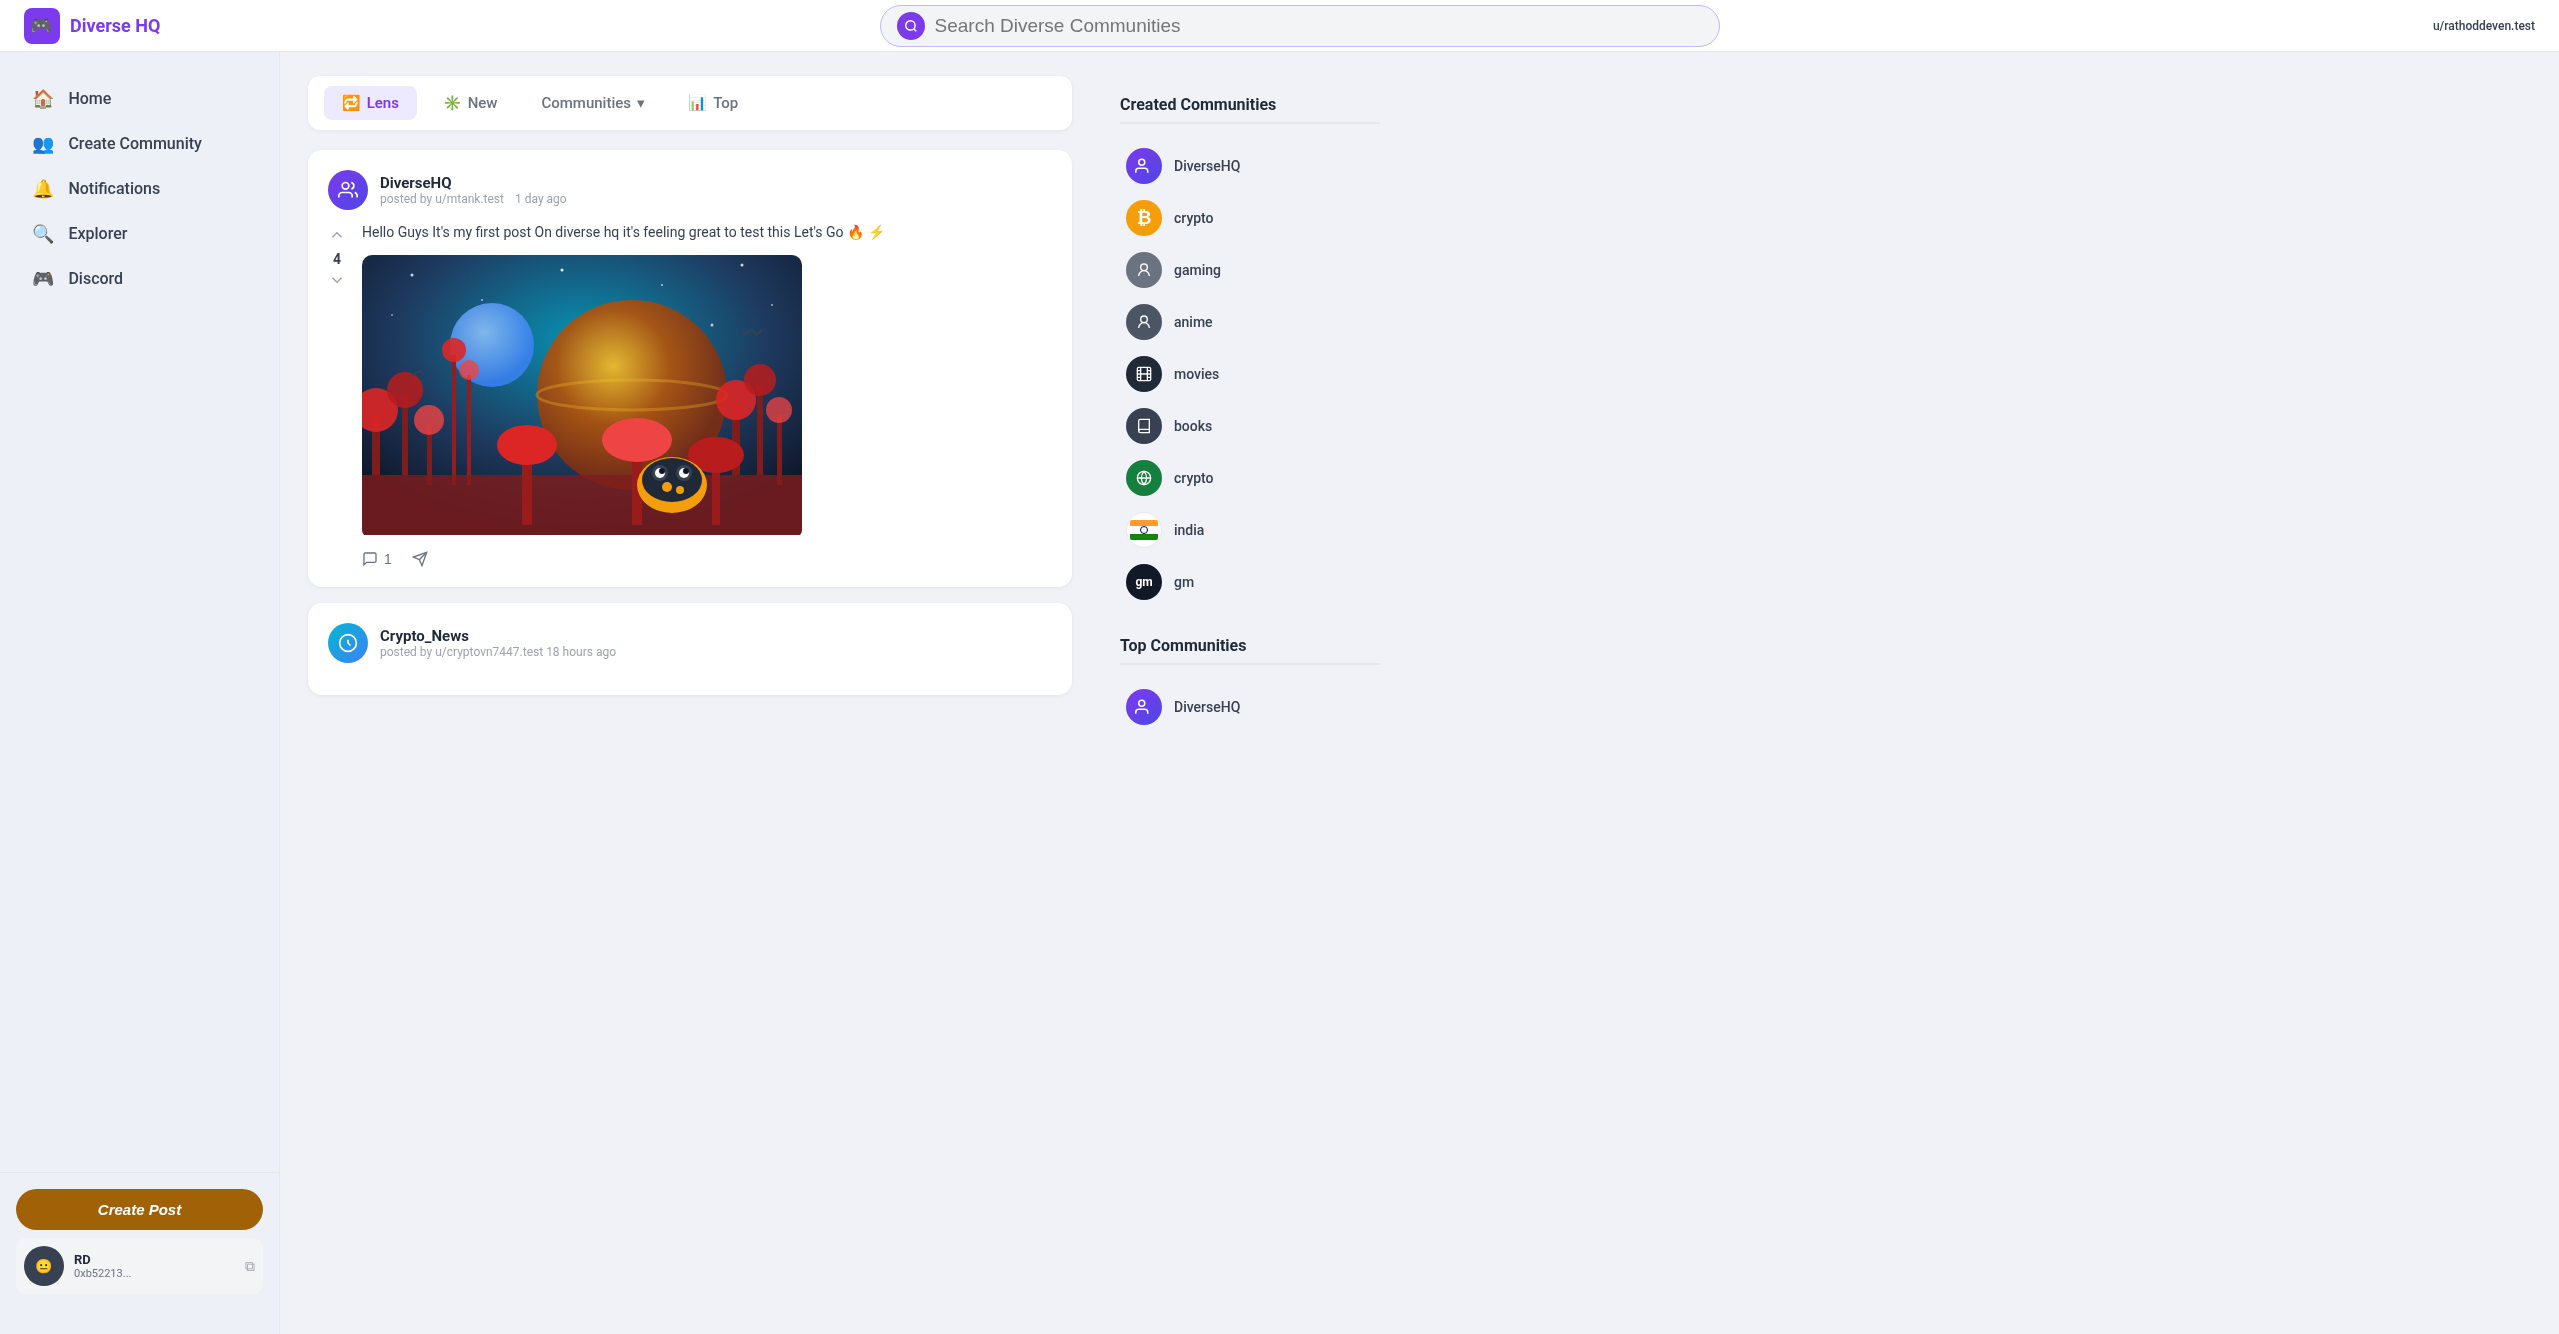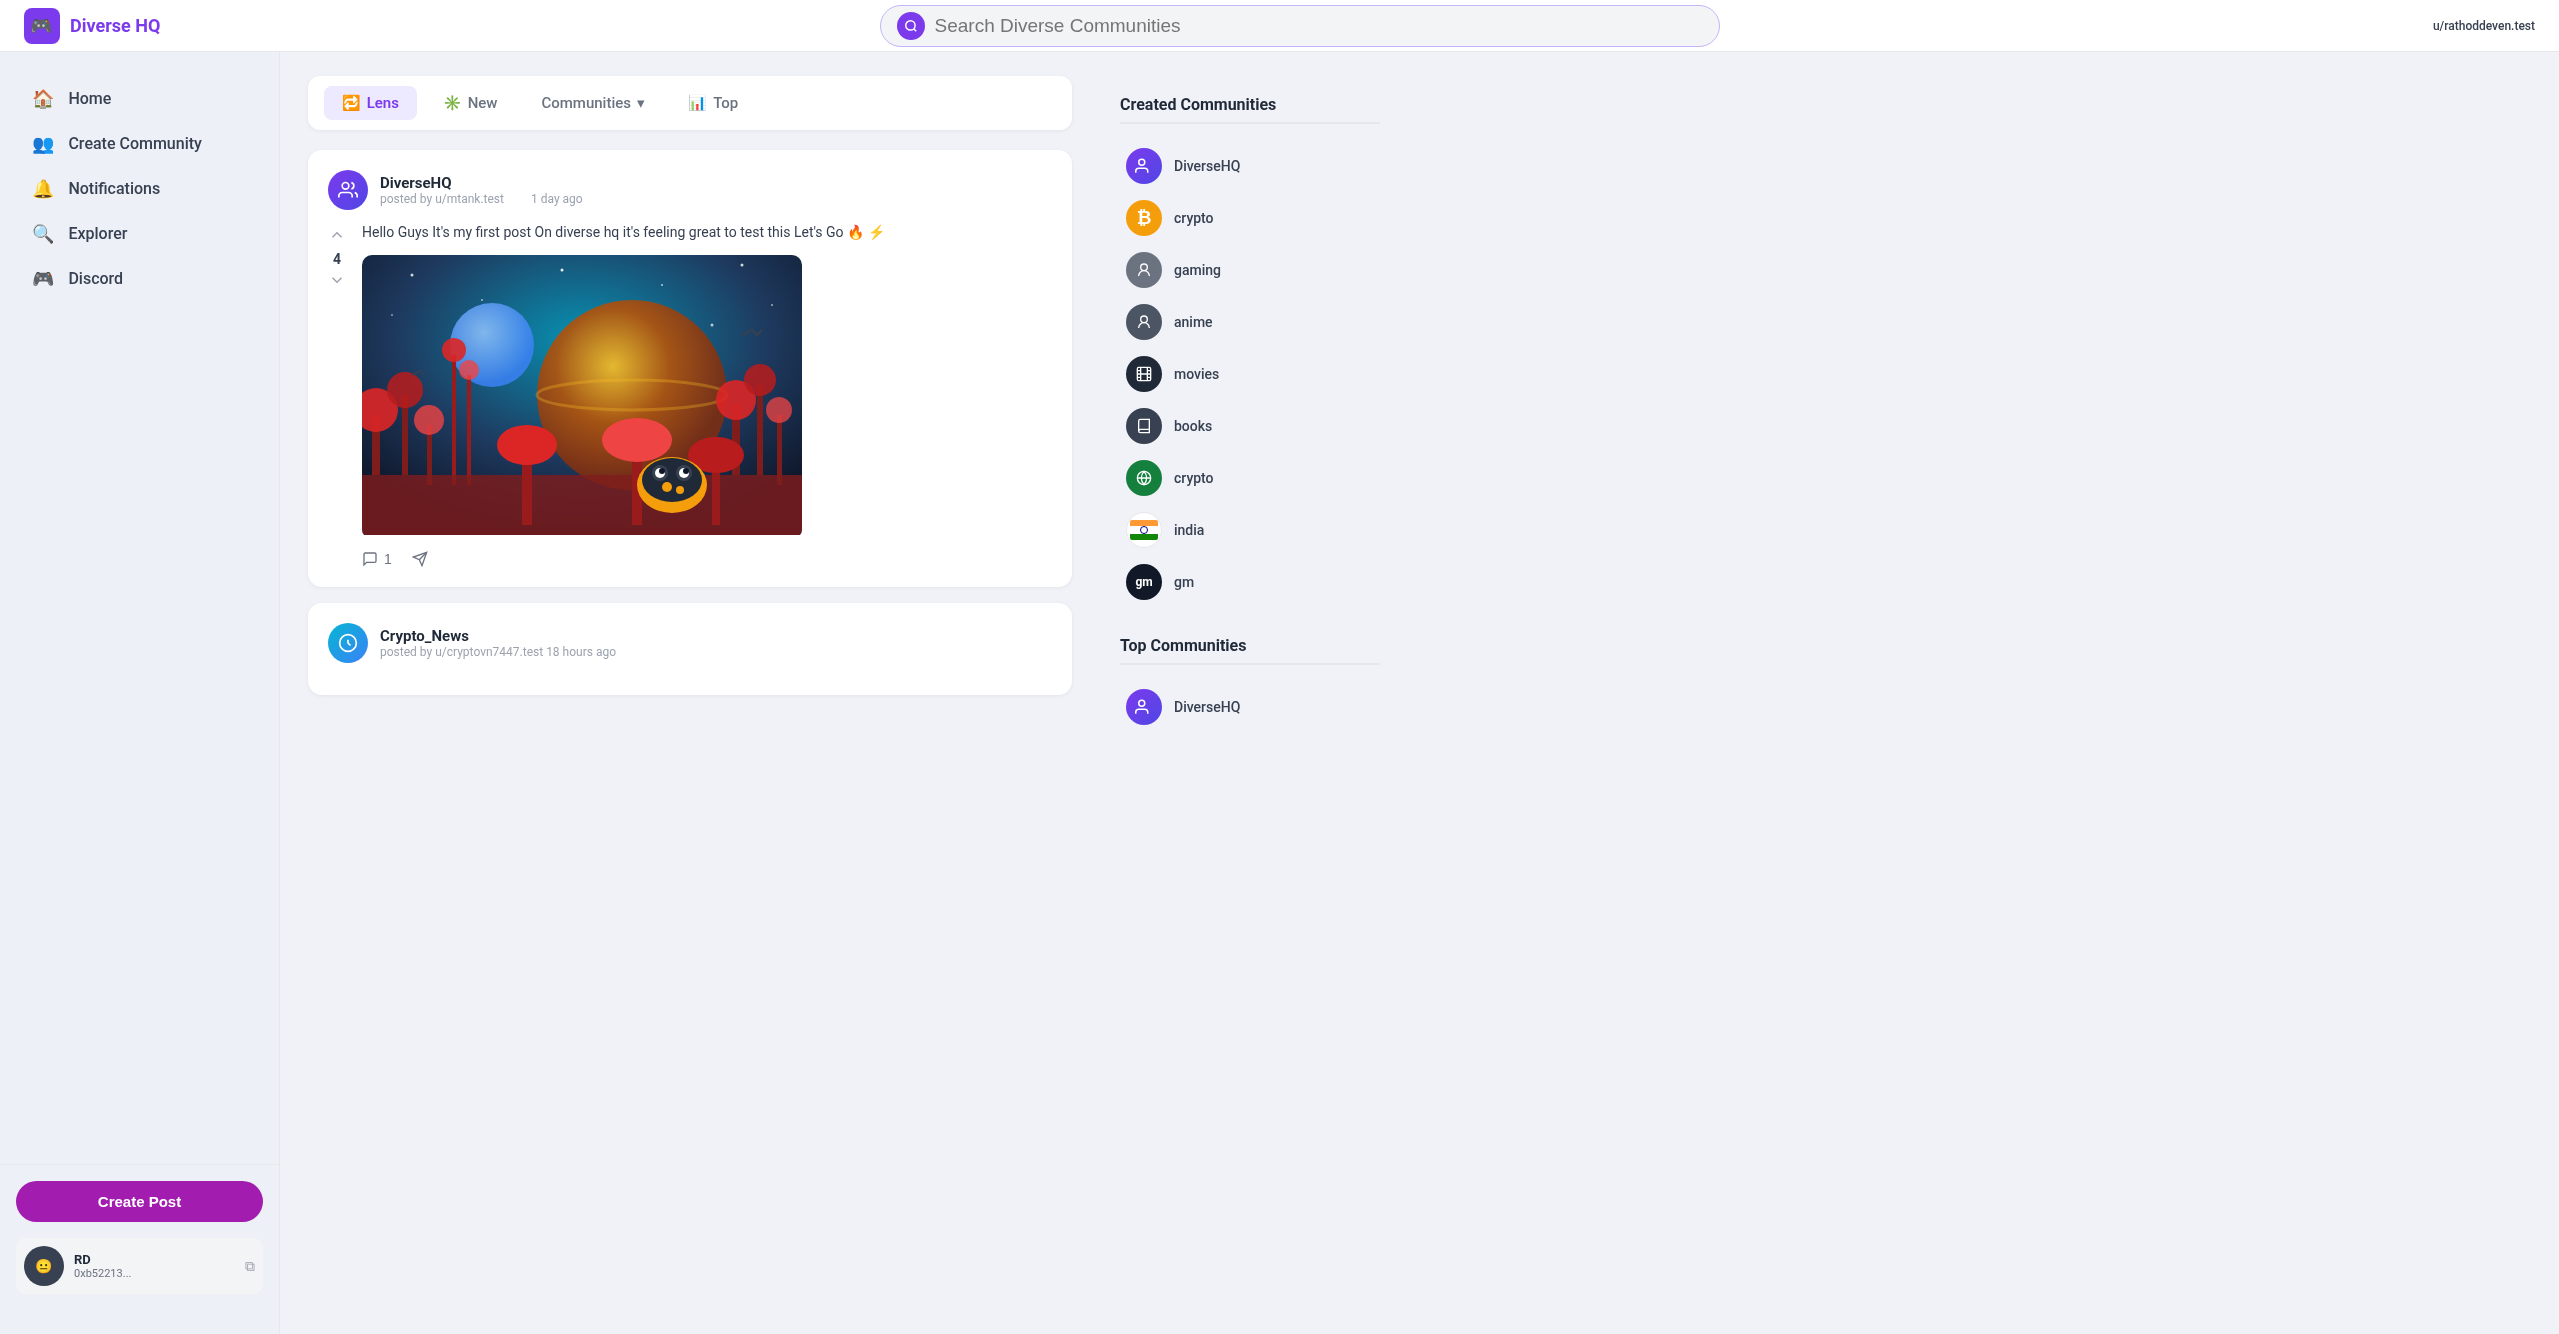--- a/index.html
+++ b/index.html
@@ -121,28 +121,29 @@
       font-size: 18px;
       color: #6b7280;
     }
     .sidebar-bottom {
       padding: 16px;
       border-top: 1px solid #e5e7eb;
     }
     .create-post-btn {
       width: 100%;
       padding: 12px;
-      background: #a21caf;
+      background: #a16207;
       color: #fff;
       border: none;
       border-radius: 24px;
       font-size: 15px;
       font-weight: 600;
       cursor: pointer;
-      margin-bottom: 16px;
+      margin-bottom: 8px;
+      font-style: italic;
     }
     .user-card {
       display: flex;
       align-items: center;
       gap: 10px;
       padding: 8px;
       border-radius: 10px;
       background: #f3f4f6;
     }
     .user-avatar {
@@ -455,21 +456,21 @@
             <path d="M17 21v-2a4 4 0 0 0-4-4H5a4 4 0 0 0-4 4v2"></path>
             <circle cx="9" cy="7" r="4"></circle>
             <path d="M23 21v-2a4 4 0 0 0-3-3.87M16 3.13a4 4 0 0 1 0 7.75"></path>
           </svg>
         </div>
         <div class="post-meta">
           <div class="post-community">DiverseHQ</div>
           <div class="post-author-line">
             <span>posted by </span>
             <span>u/mtank.test</span>
-            <span style="margin-left:24px;">1 day ago</span>
+            <span style="margin-left:8px;">1 day ago</span>
           </div>
         </div>
       </div>
       <div class="post-body">
         <div class="vote-col">
           <button class="vote-btn">
             <svg width="18" height="18" viewBox="0 0 24 24" fill="none" stroke="#9ca3af" stroke-width="2">
               <polyline points="18 15 12 9 6 15"></polyline>
             </svg>
           </button>

